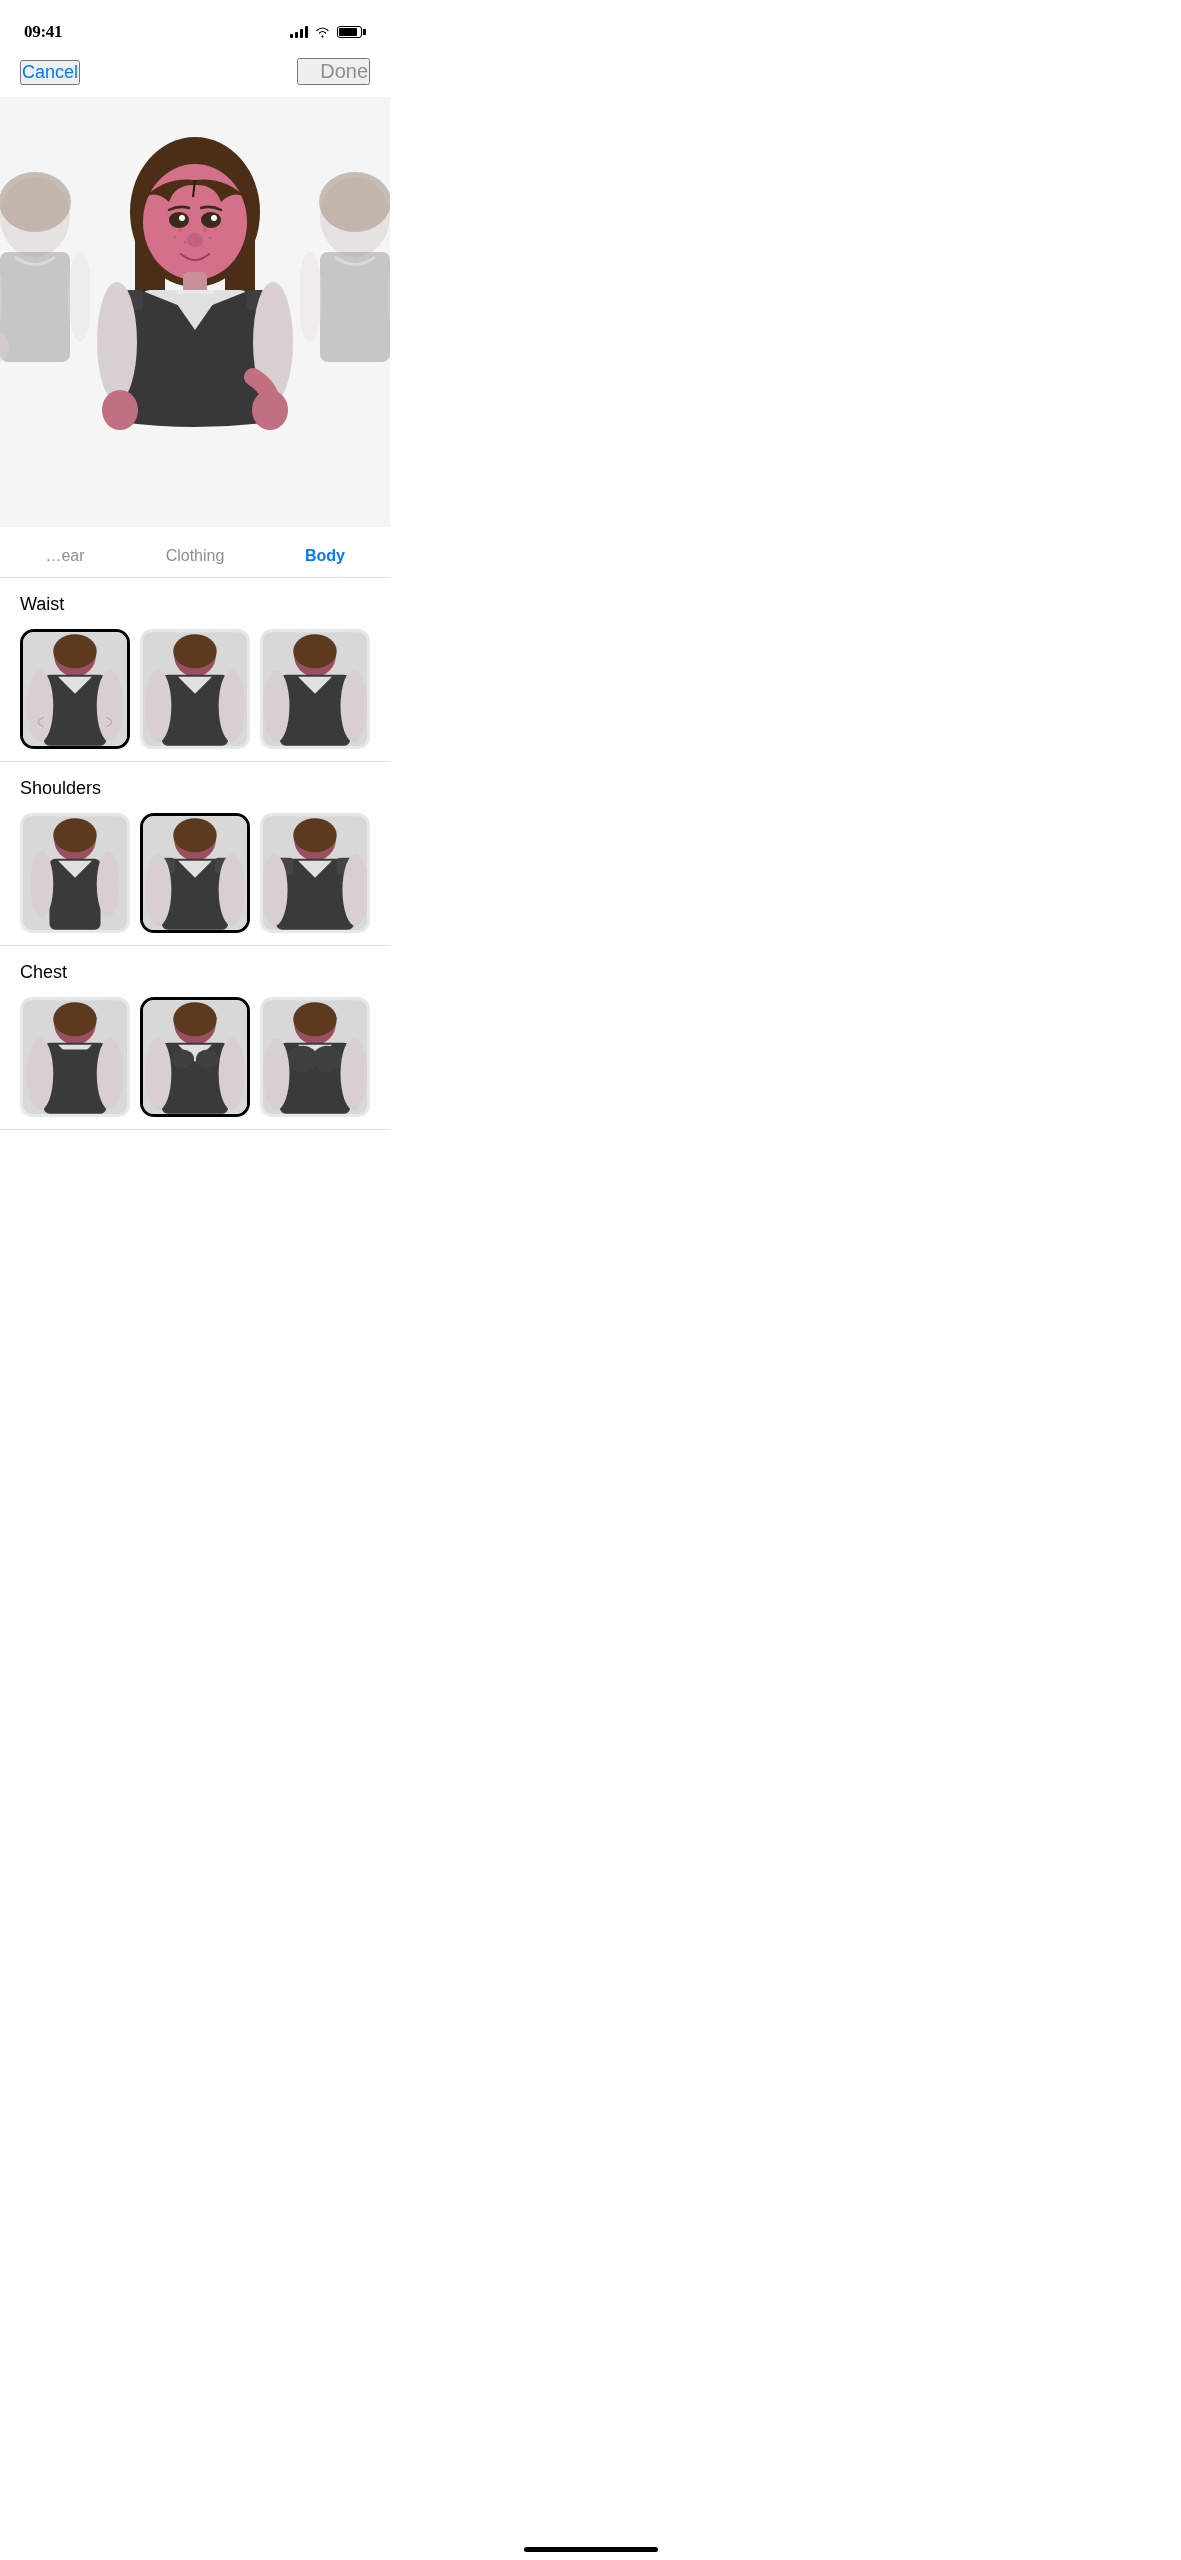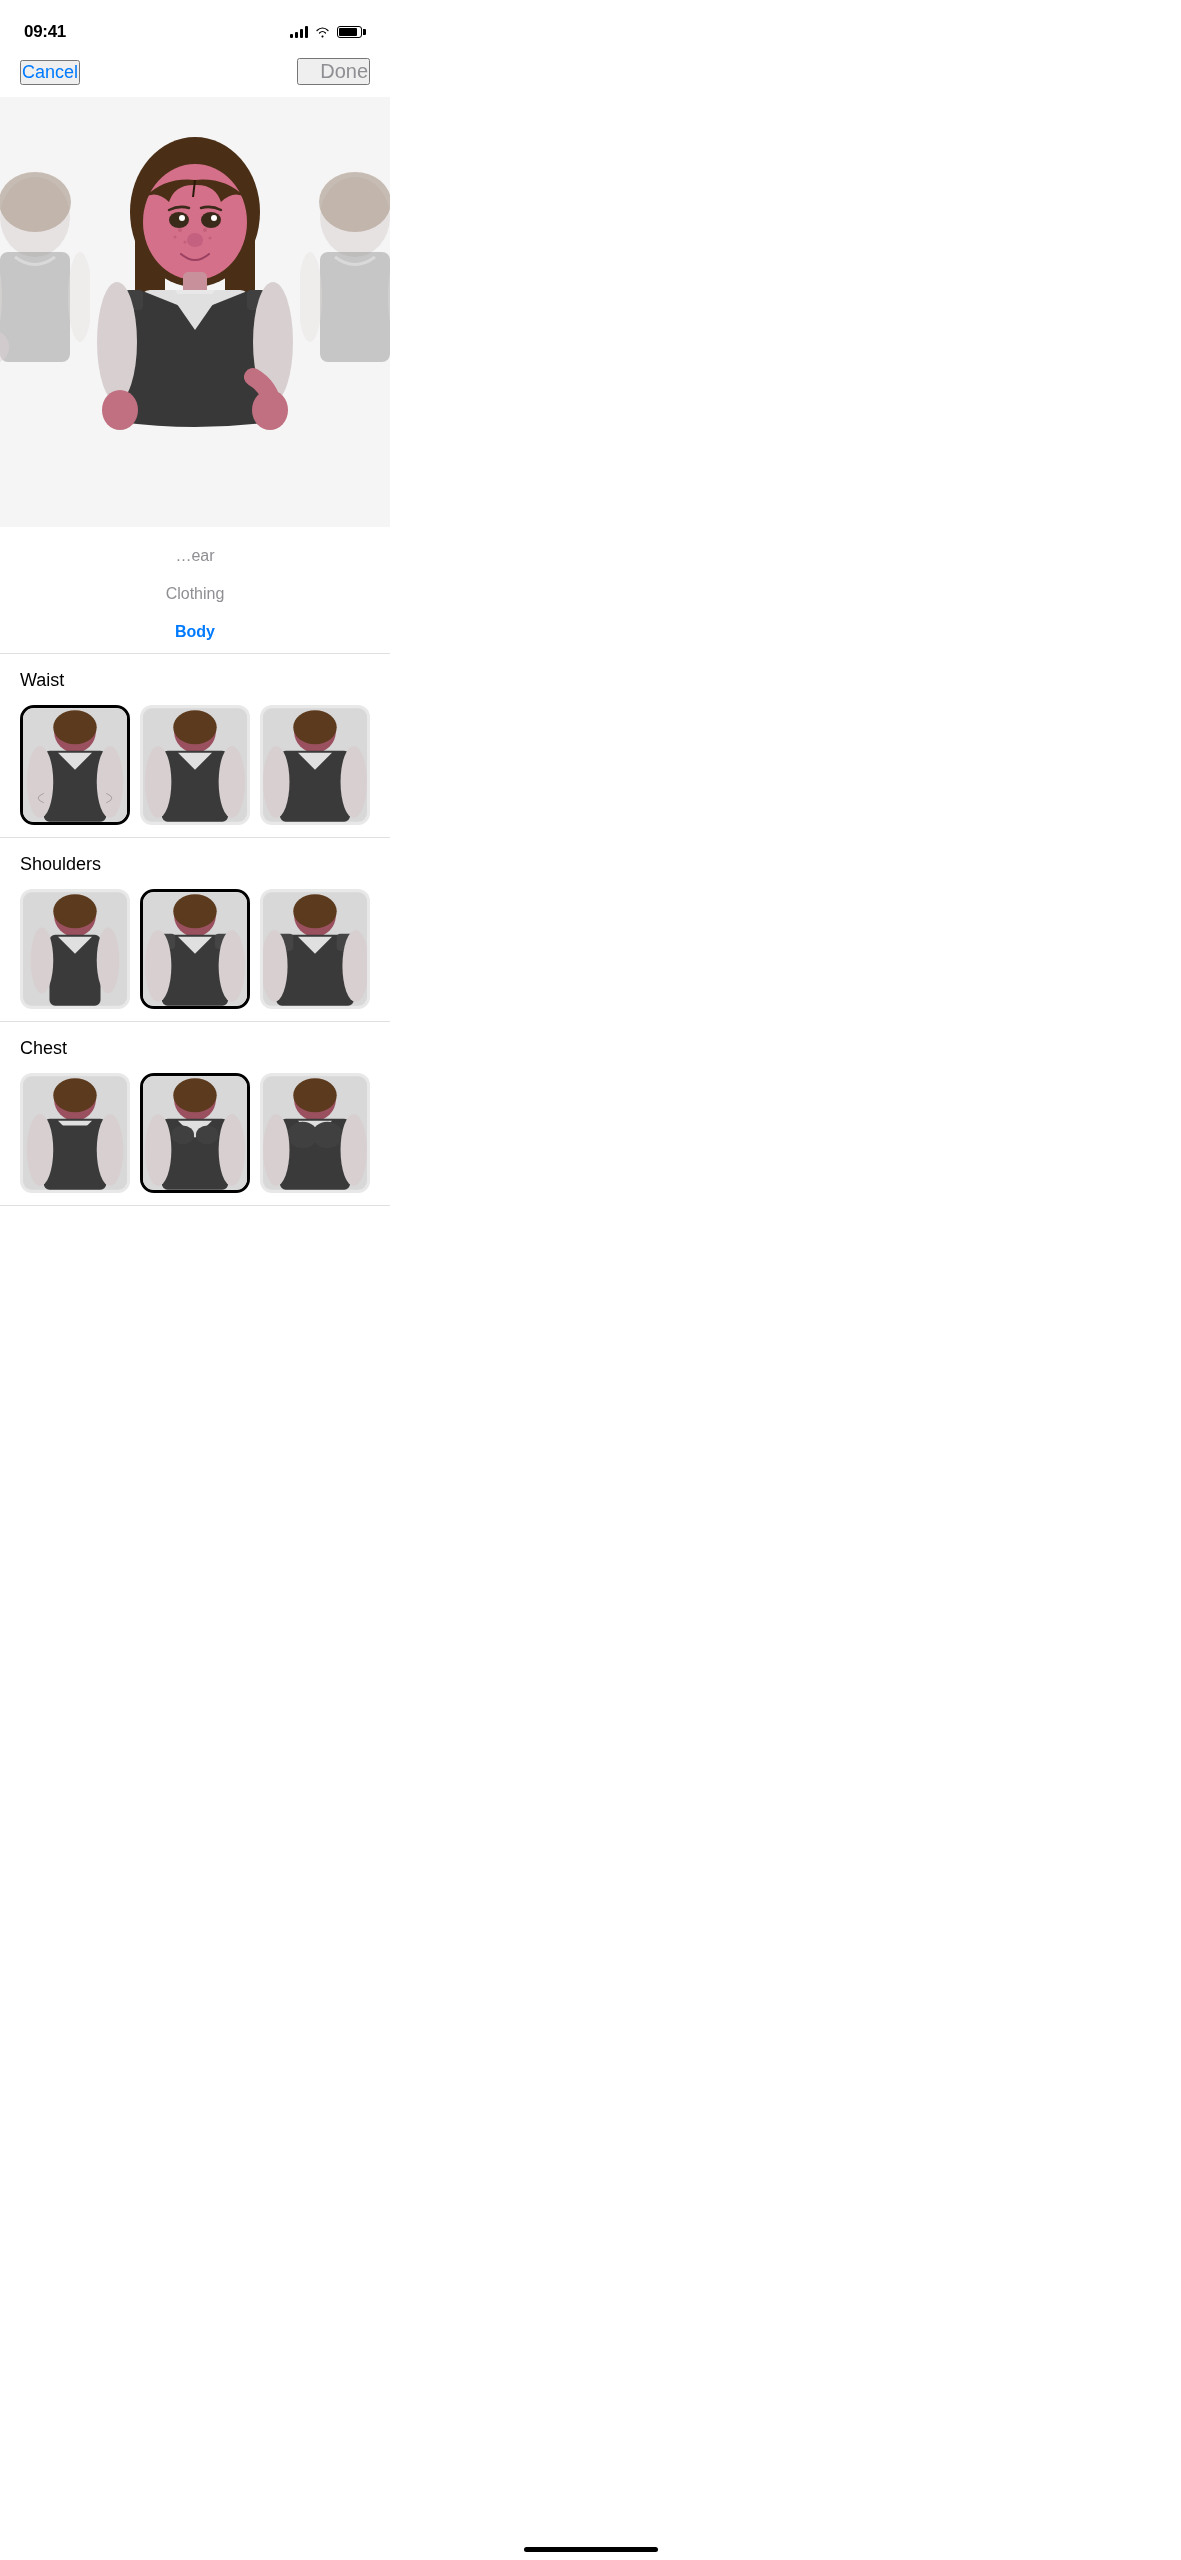--- a/index.html
+++ b/index.html
@@ -14,20 +14,21 @@
       position: relative;
     }
 
     
     .status-bar {
       display: flex;
       justify-content: space-between;
       align-items: center;
       padding: 14px 24px 0;
       height: 50px;
+      font-family: Liberation Serif, serif;
     }
 
     .status-time {
       font-size: 17px;
       font-weight: 600;
       color: #000;
       letter-spacing: -0.3px;
     }
 
     .status-icons {
@@ -149,21 +150,20 @@
       opacity: 0.5;
     }
 
     
     .tab-selector {
       display: flex;
       align-items: center;
       padding: 12px 0 0;
       border-bottom: 1px solid #e0e0e0;
       position: relative;
-      flex-direction: column;
     }
 
     .tab-item {
       flex: 1;
       text-align: center;
       padding: 8px 0 12px;
       font-size: 16px;
       font-weight: 400;
       color: #8E8E93;
       cursor: pointer;

